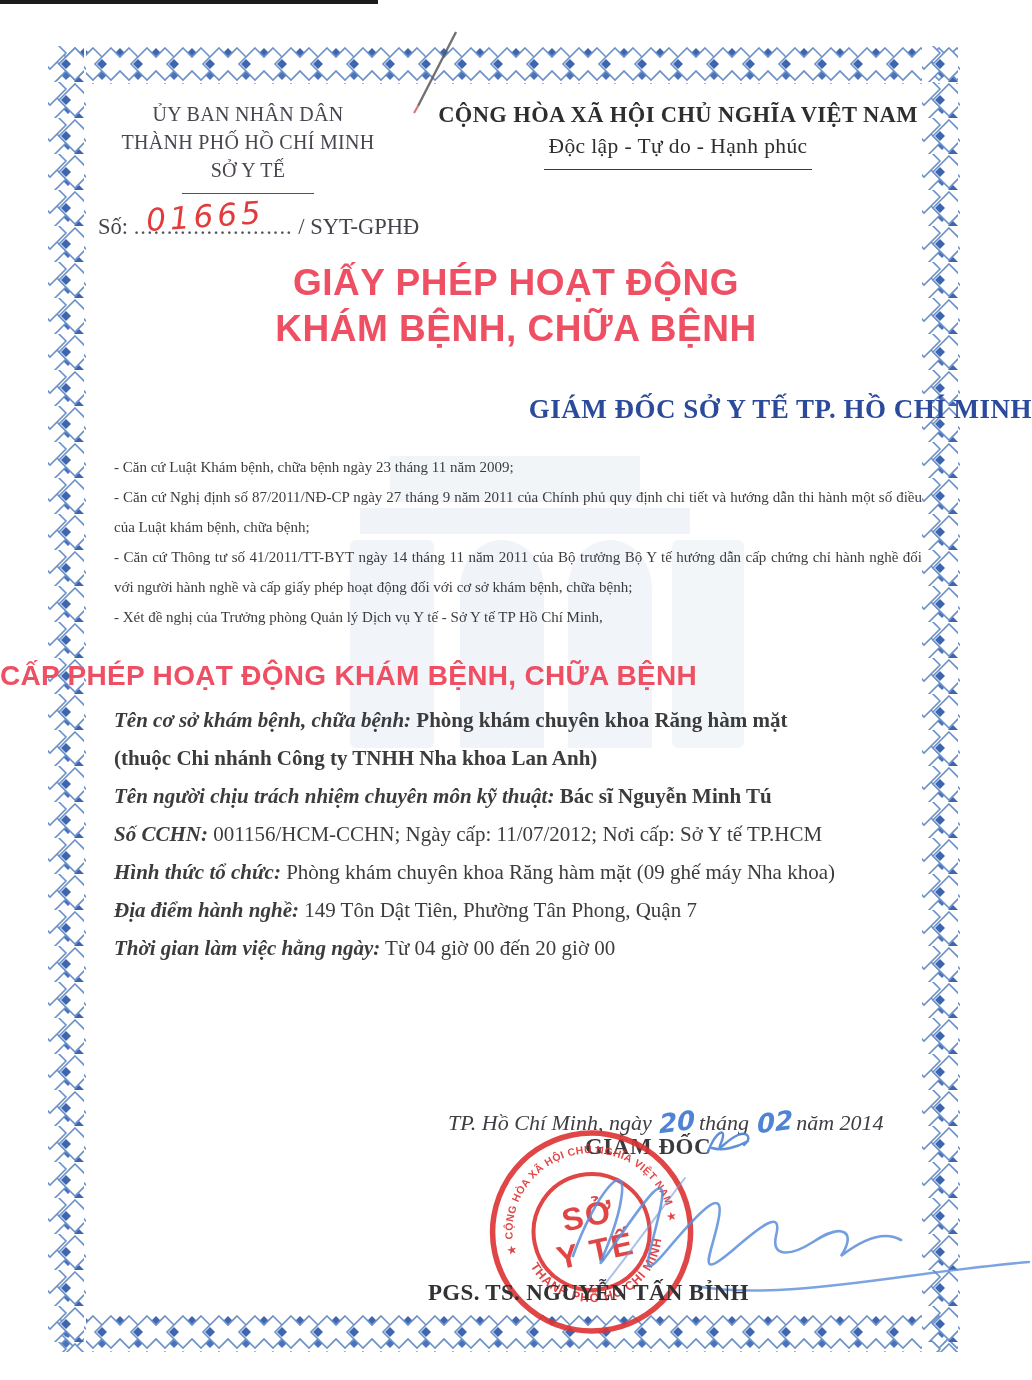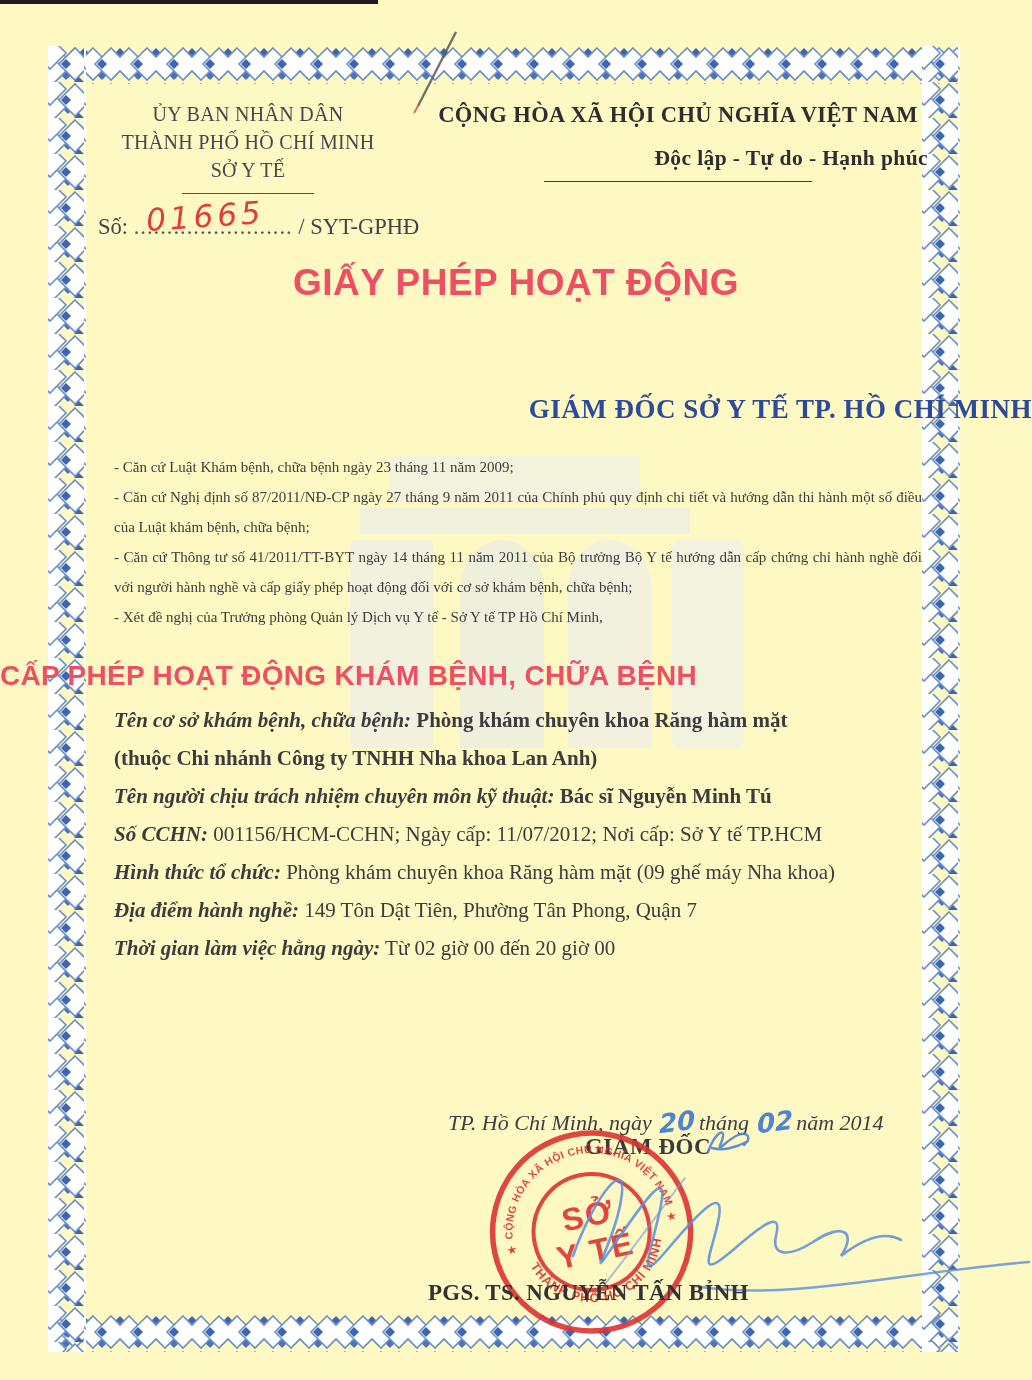--- a/index.html
+++ b/index.html
@@ -1,18 +1,18 @@
 <!DOCTYPE html>
 <html><head>
 <meta charset="utf-8">
 <style>
   html,body{margin:0;padding:0;background:#e8e8e8;}
   .page{
     position:relative;width:1032px;height:1380px;margin:0 auto;
-    background:#fef9c3;overflow:hidden;
+    background:#ffffff;overflow:hidden;
     font-family:"Liberation Serif",serif;color:#38383a;
   }
   
   .scan-edge{position:absolute;left:0;top:0;width:378px;height:4px;background:#1c1c1c;z-index:5;}
 
   
   .bstrip{position:absolute;z-index:1;}
   .b-top{left:48px;top:46px;width:912px;height:38px;}
   .b-bottom{left:48px;top:1314px;width:912px;height:38px;}
   .b-left{left:48px;top:46px;width:38px;height:1306px;}
@@ -27,21 +27,21 @@
   .issuer .rule{width:132px;border-top:1.6px solid #55505a;margin:9px auto 0 auto;}
   .doc-number{position:absolute;left:98px;top:214px;z-index:2;font-size:22.5px;color:#46424c;white-space:nowrap;}
   .doc-number .dots{display:inline-block;position:relative;letter-spacing:1px;color:#55515b;}
   .hand-red{
     position:absolute;left:12px;top:-16px;
     font-family:"DejaVu Sans",sans-serif;font-style:italic;
     color:#e23b3b;font-size:31px;letter-spacing:4px;transform:rotate(-4deg);white-space:nowrap;
   }
   .national{position:absolute;left:428px;top:102px;width:500px;text-align:center;z-index:2;color:#2e2d30;}
   .national .l1{font-size:22.5px;font-weight:bold;letter-spacing:.4px;}
-  .national .l2{font-size:21.5px;font-weight:bold;margin-top:18px;letter-spacing:.4px;text-align:right;}
+  .national .l2{font-size:21.5px;font-weight:normal;margin-top:6px;letter-spacing:.4px;}
   .national .rule{width:268px;border-top:1.6px solid #3c3b40;margin:10px auto 0 auto;}
 
   
   .main-title{position:absolute;left:0;top:260px;width:100%;text-align:center;z-index:2;
     font-family:"Liberation Sans",sans-serif;font-weight:bold;font-size:37px;line-height:46px;
     color:#ee4f63;letter-spacing:.5px;}
   .subtitle{position:absolute;left:0;top:394px;width:100%;text-align:right;z-index:2;
     font-weight:bold;font-size:27px;color:#2b4a9b;letter-spacing:.5px;}
 
   
@@ -141,20 +141,21 @@
   </div>
 
   <div class="national">
     <div class="l1">CỘNG HÒA XÃ HỘI CHỦ NGHĨA VIỆT NAM</div>
     <div class="l2">Độc lập - Tự do - Hạnh phúc</div>
     <div class="rule"></div>
   </div>
 
   <div class="main-title">
     <div>GIẤY PHÉP HOẠT ĐỘNG</div>
+    <div>KHÁM BỆNH, CHỮA BỆNH</div>
   </div>
 
   <div class="subtitle">GIÁM ĐỐC SỞ Y TẾ TP. HỒ CHÍ MINH</div>
 
   <div class="basis">
     <p>- Căn cứ Luật Khám bệnh, chữa bệnh ngày 23 tháng 11 năm 2009;</p>
     <p>- Căn cứ Nghị định số 87/2011/NĐ-CP ngày 27 tháng 9 năm 2011 của Chính phủ quy định chi tiết và hướng dẫn thi hành một số điều của Luật khám bệnh, chữa bệnh;</p>
     <p>- Căn cứ Thông tư số 41/2011/TT-BYT ngày 14 tháng 11 năm 2011 của Bộ trưởng Bộ Y tế hướng dẫn cấp chứng chỉ hành nghề đối với người hành nghề và cấp giấy phép hoạt động đối với cơ sở khám bệnh, chữa bệnh;</p>
     <p>- Xét đề nghị của Trưởng phòng Quản lý Dịch vụ Y tế - Sở Y tế TP Hồ Chí Minh,</p>
   </div>
@@ -178,21 +179,21 @@
     <p>
       <span class="lbl">Hình thức tổ chức:</span>
       <span>Phòng khám chuyên khoa Răng hàm mặt (09 ghế máy Nha khoa)</span>
     </p>
     <p>
       <span class="lbl">Địa điểm hành nghề:</span>
       <span>149 Tôn Dật Tiên, Phường Tân Phong, Quận 7</span>
     </p>
     <p>
       <span class="lbl">Thời gian làm việc hằng ngày:</span>
-      <span>Từ 02 giờ 00 đến 20 giờ 00</span>
+      <span>Từ 04 giờ 00 đến 20 giờ 00</span>
     </p>
   </div>
 
   <div class="date-line">
     <span>TP. Hồ Chí Minh, ngày</span>
     <span class="hand">20</span>
     <span>tháng</span>
     <span class="hand">02</span>
     <span>năm 2014</span>
   </div>

